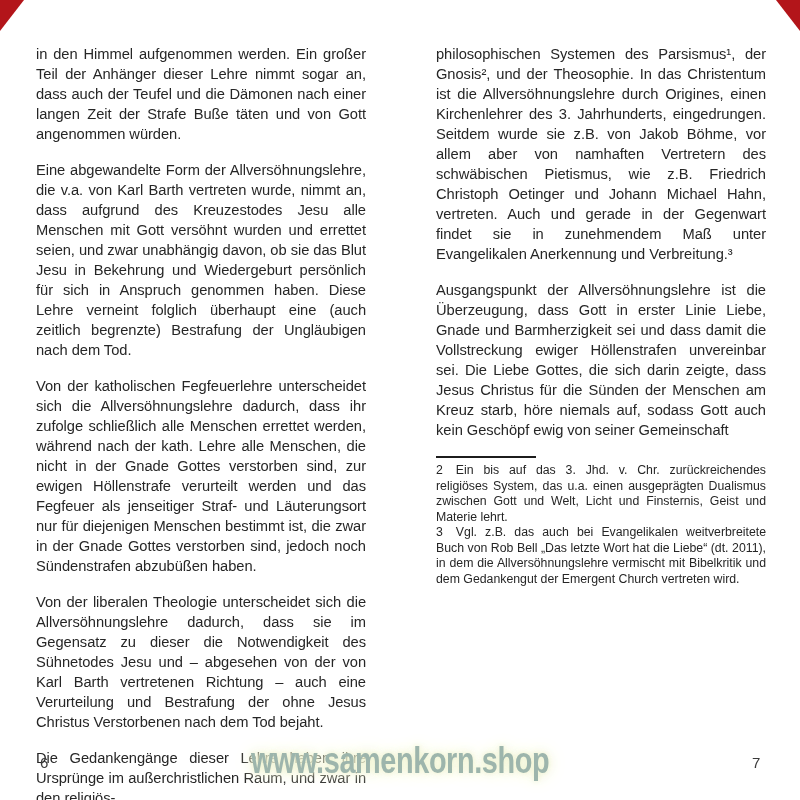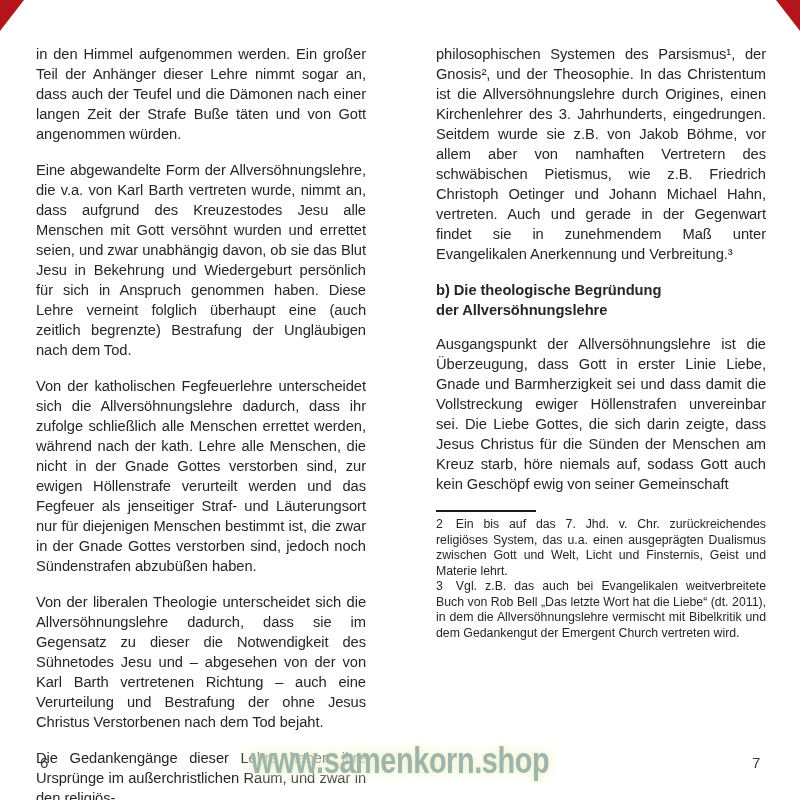--- a/index.html
+++ b/index.html
@@ -98,26 +98,24 @@
   <div class="col col-left">
     <p class="body">in den Himmel aufgenommen werden. Ein großer Teil der Anhänger dieser Lehre nimmt sogar an, dass auch der Teufel und die Dämonen nach einer langen Zeit der Strafe Buße täten und von Gott angenommen würden.</p>
     <p class="body">Eine abgewandelte Form der Allversöhnungslehre, die v.a. von Karl Barth vertreten wurde, nimmt an, dass aufgrund des Kreuzestodes Jesu alle Menschen mit Gott versöhnt wurden und errettet seien, und zwar unabhängig davon, ob sie das Blut Jesu in Bekehrung und Wiedergeburt persönlich für sich in Anspruch genommen haben. Diese Lehre verneint folglich überhaupt eine (auch zeitlich begrenzte) Bestrafung der Ungläubigen nach dem Tod.</p>
     <p class="body">Von der katholischen Fegfeuerlehre unterscheidet sich die Allversöhnungslehre dadurch, dass ihr zufolge schließlich alle Menschen errettet werden, während nach der kath. Lehre alle Menschen, die nicht in der Gnade Gottes verstorben sind, zur ewigen Höllenstrafe verurteilt werden und das Fegfeuer als jenseitiger Straf- und Läuterungsort nur für diejenigen Menschen bestimmt ist, die zwar in der Gnade Gottes verstorben sind, jedoch noch Sündenstrafen abzubüßen haben.</p>
     <p class="body">Von der liberalen Theologie unterscheidet sich die Allversöhnungslehre dadurch, dass sie im Gegensatz zu dieser die Notwendigkeit des Sühnetodes Jesu und – abgesehen von der von Karl Barth vertretenen Richtung – auch eine Verurteilung und Bestrafung der ohne Jesus Christus Verstorbenen nach dem Tod bejaht.</p>
     <p class="body">Die Gedankengänge dieser Lehre haben ihre Ursprünge im außerchristlichen Raum, und zwar in den religiös-</p>
   </div>
 
   <div class="col col-right">
     <p class="body">philosophischen Systemen des Parsismus¹, der Gnosis², und der Theosophie. In das Christentum ist die Allversöhnungslehre durch Origines, einen Kirchenlehrer des 3. Jahrhunderts, eingedrungen. Seitdem wurde sie z.B. von Jakob Böhme, vor allem aber von namhaften Vertretern des schwäbischen Pietismus, wie z.B. Friedrich Christoph Oetinger und Johann Michael Hahn, vertreten. Auch und gerade in der Gegenwart findet sie in zunehmendem Maß unter Evangelikalen Anerkennung und Verbreitung.³</p>
-    <div class="heading">b) Die theologische Begründung
-der Allversöhnungslehre</div>
     <p class="body">Ausgangspunkt der Allversöhnungslehre ist die Überzeugung, dass Gott in erster Linie Liebe, Gnade und Barmherzigkeit sei und dass damit die Vollstreckung ewiger Höllenstrafen unvereinbar sei. Die Liebe Gottes, die sich darin zeigte, dass Jesus Christus für die Sünden der Menschen am Kreuz starb, höre niemals auf, sodass Gott auch kein Geschöpf ewig von seiner Gemeinschaft</p>
     <div class="fn-rule"></div>
     <div class="footnotes">
-      <div class="footnote"><span class="fn-num">2</span><span>Ein bis auf das 7. Jhd. v. Chr. zurückreichendes religiöses System, das u.a. einen ausgeprägten Dualismus zwischen Gott und Welt, Licht und Finsternis, Geist und Materie lehrt.</span></div>
+      <div class="footnote"><span class="fn-num">2</span><span>Ein bis auf das 3. Jhd. v. Chr. zurückreichendes religiöses System, das u.a. einen ausgeprägten Dualismus zwischen Gott und Welt, Licht und Finsternis, Geist und Materie lehrt.</span></div>
       <div class="footnote"><span class="fn-num">3</span><span>Vgl. z.B. das auch bei Evangelikalen weitverbreitete Buch von Rob Bell „Das letzte Wort hat die Liebe“ (dt. 2011), in dem die Allversöhnungslehre vermischt mit Bibelkritik und dem Gedankengut der Emergent Church vertreten wird.</span></div>
     </div>
   </div>
 
   <div class="pagenum pn-left">6</div>
   <div class="pagenum pn-right">7</div>
 
   <div class="watermark" style="color: rgb(157, 181, 172);">www.samenkorn.shop</div>
 
 </div>

